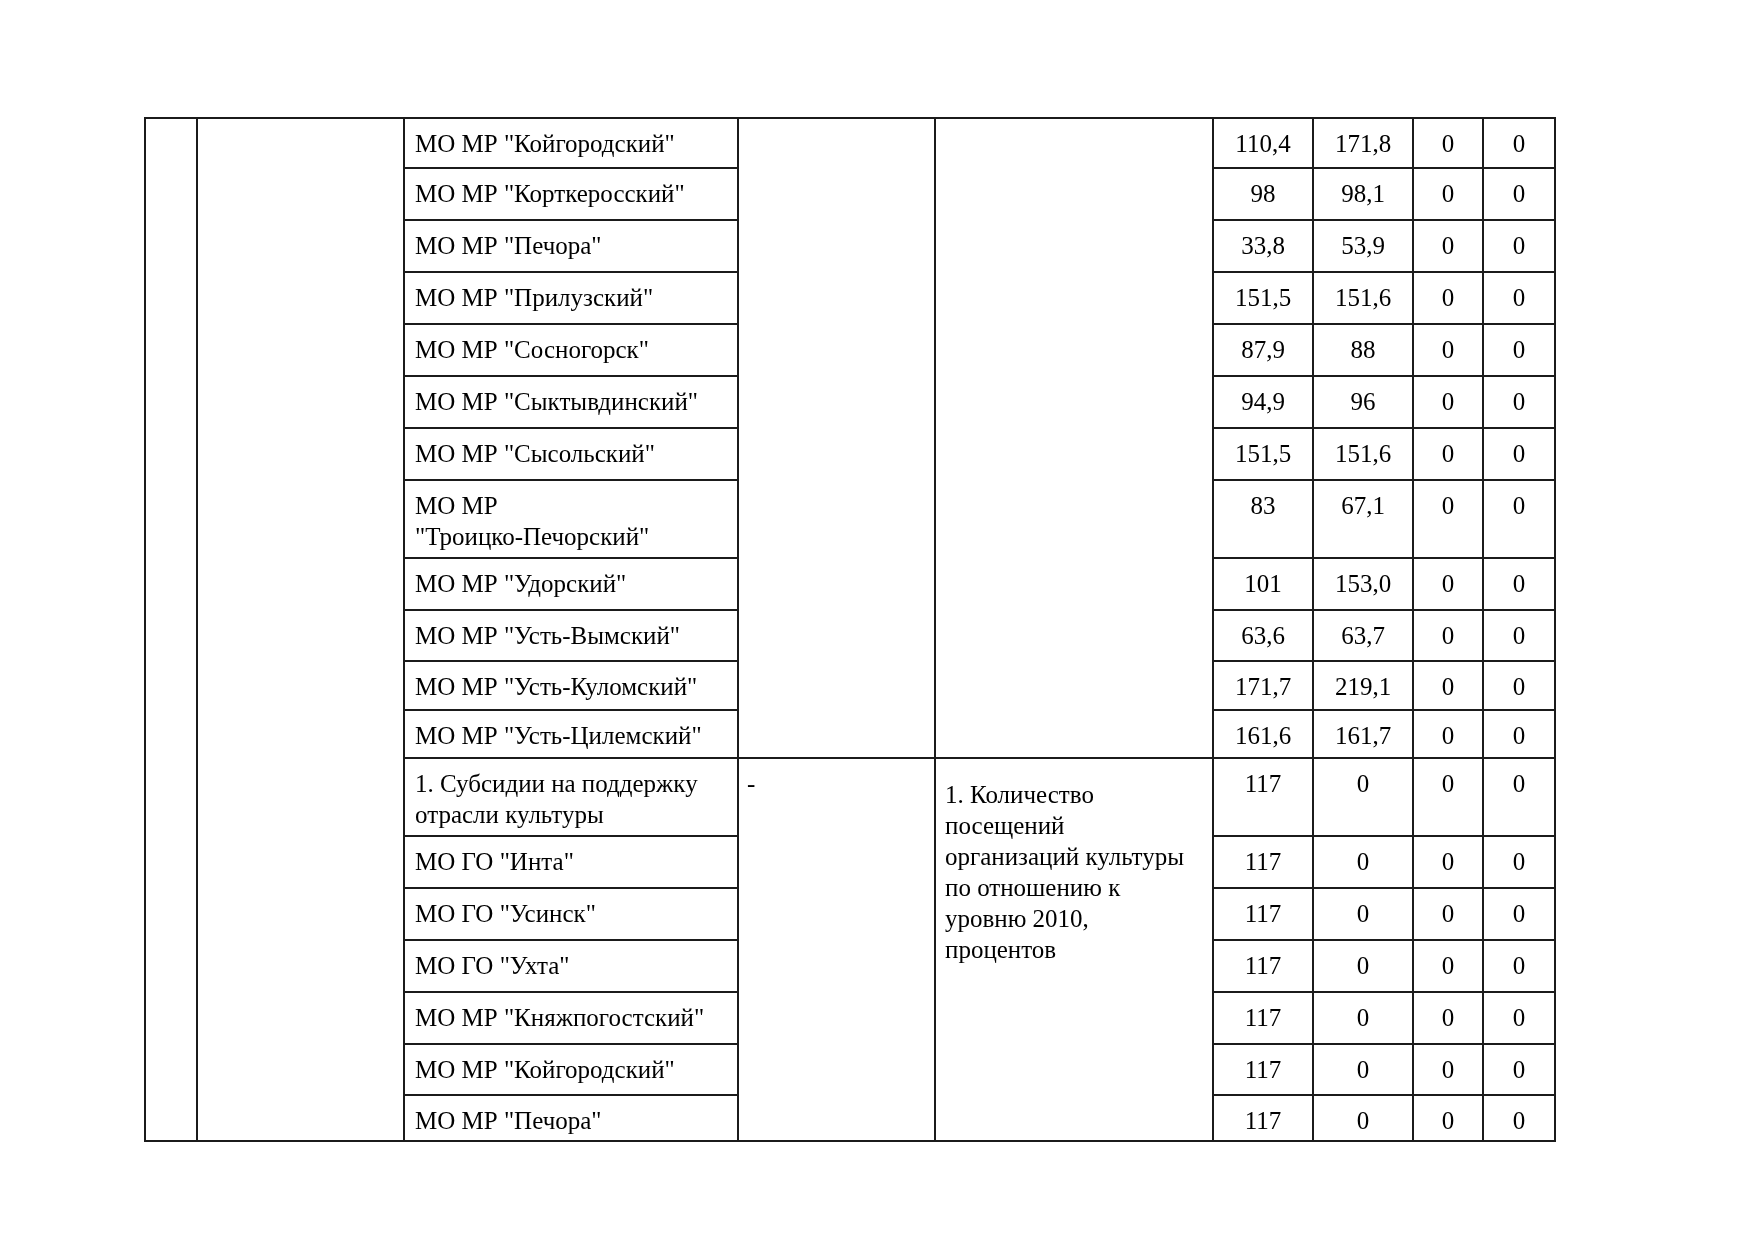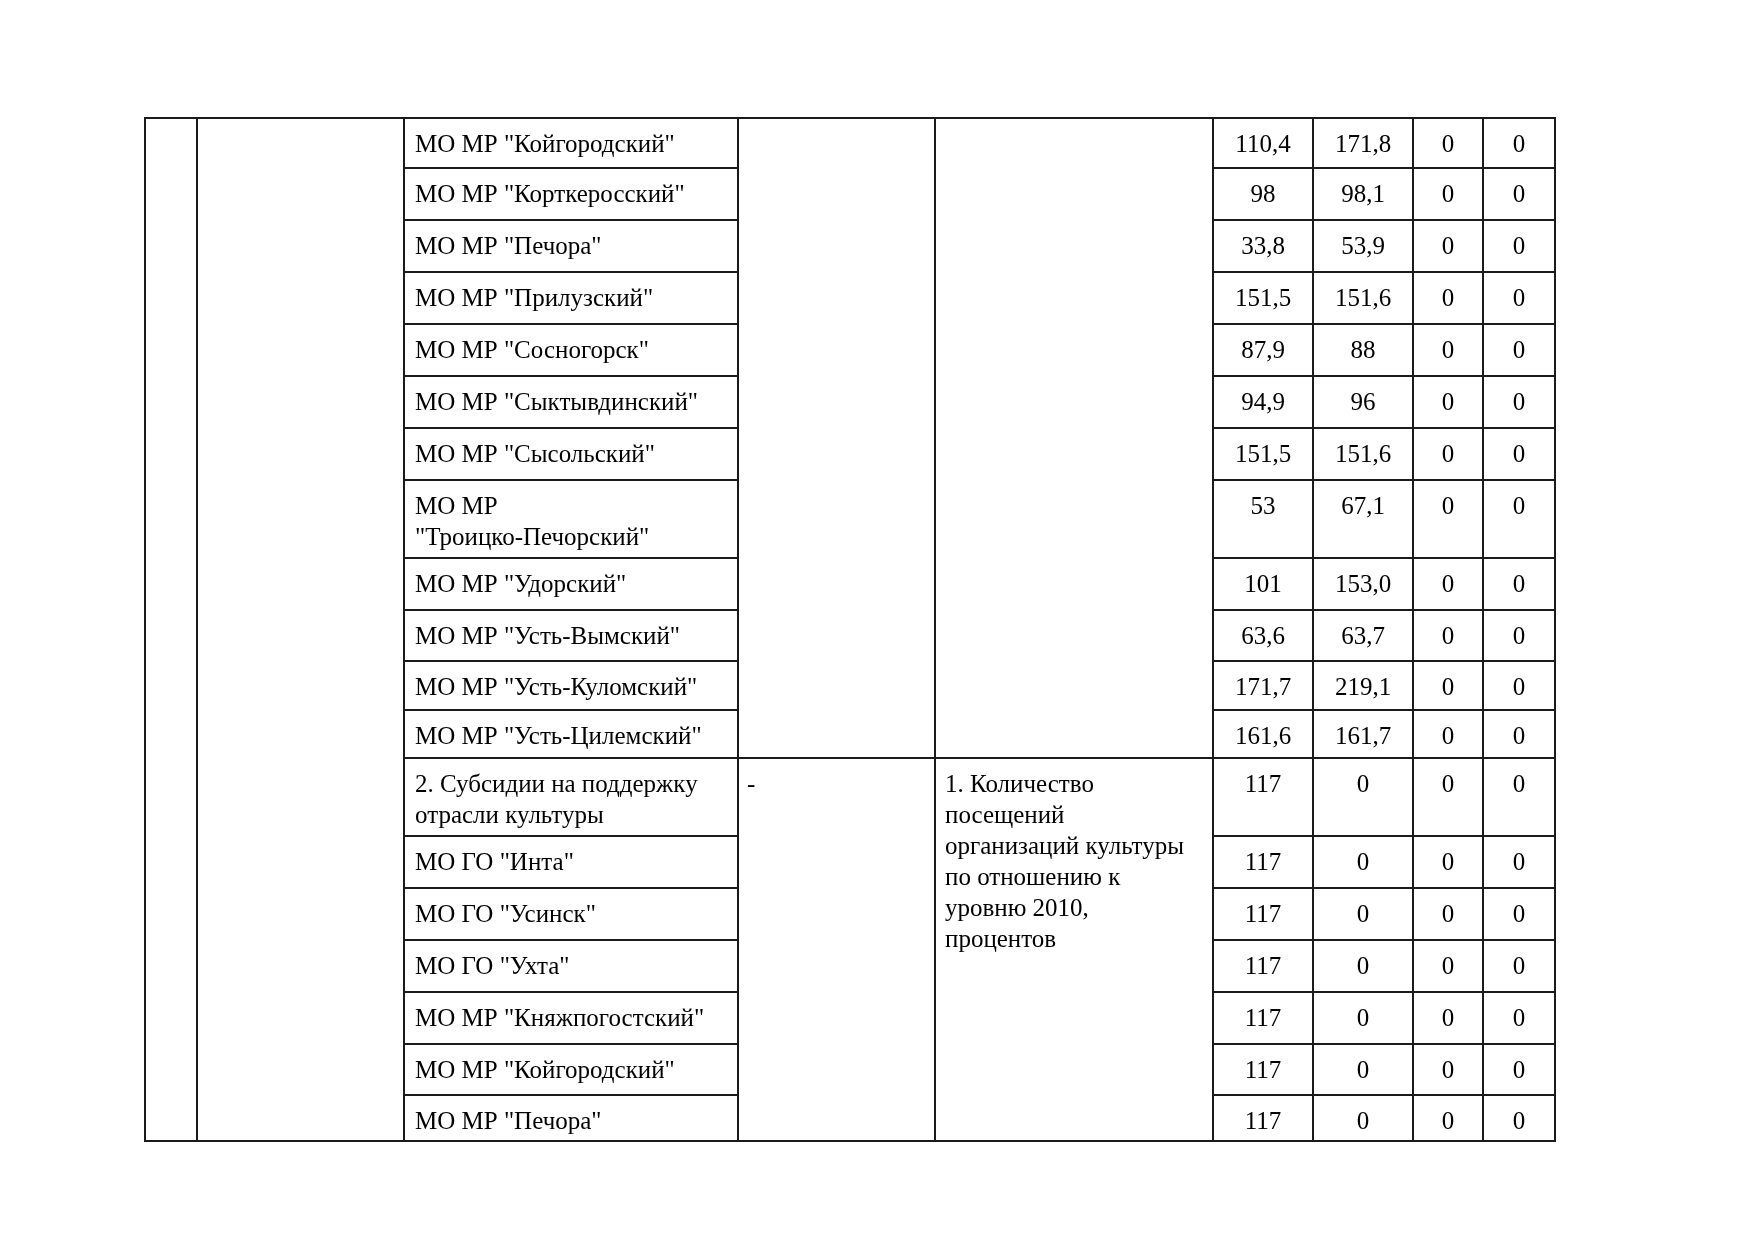--- a/index.html
+++ b/index.html
@@ -40,21 +40,21 @@
     padding: 9px 8px 2px 10px;
     white-space: pre-line;
   }
   td.c-dash {
     text-align: left;
     padding: 9px 6px 2px 8px;
     white-space: pre-line;
   }
   td.c-ind {
     text-align: left;
-    padding: 9px 6px 2px 9px;
+    padding: 20px 6px 2px 9px;
     white-space: pre-line;
   }
   td.c-num {
     text-align: center;
     padding: 9px 2px 2px 2px;
   }
 </style>
 </head>
 <body>
 
@@ -122,21 +122,21 @@
     <tr style="height:52px">
       <td class="c-name">МО МР "Сысольский"</td>
       <td class="c-num">151,5</td>
       <td class="c-num">151,6</td>
       <td class="c-num">0</td>
       <td class="c-num">0</td>
     </tr>
     <tr style="height:78px">
       <td class="c-name">МО МР
 "Троицко-Печорский"</td>
-      <td class="c-num">53</td>
+      <td class="c-num">83</td>
       <td class="c-num">67,1</td>
       <td class="c-num">0</td>
       <td class="c-num">0</td>
     </tr>
     <tr style="height:52px">
       <td class="c-name">МО МР "Удорский"</td>
       <td class="c-num">101</td>
       <td class="c-num">153,0</td>
       <td class="c-num">0</td>
       <td class="c-num">0</td>
@@ -157,21 +157,21 @@
     </tr>
     <tr style="height:48px">
       <td class="c-name">МО МР "Усть-Цилемский"</td>
       <td class="c-num">161,6</td>
       <td class="c-num">161,7</td>
       <td class="c-num">0</td>
       <td class="c-num">0</td>
     </tr>
 
     <tr style="height:78px">
-      <td class="c-name">2. Субсидии на поддержку
+      <td class="c-name">1. Субсидии на поддержку
 отрасли культуры</td>
       <td class="c-dash" rowspan="7">-</td>
       <td class="c-ind" rowspan="7">1. Количество
 посещений
 организаций культуры
 по отношению к
 уровню 2010,
 процентов</td>
       <td class="c-num">117</td>
       <td class="c-num">0</td>

